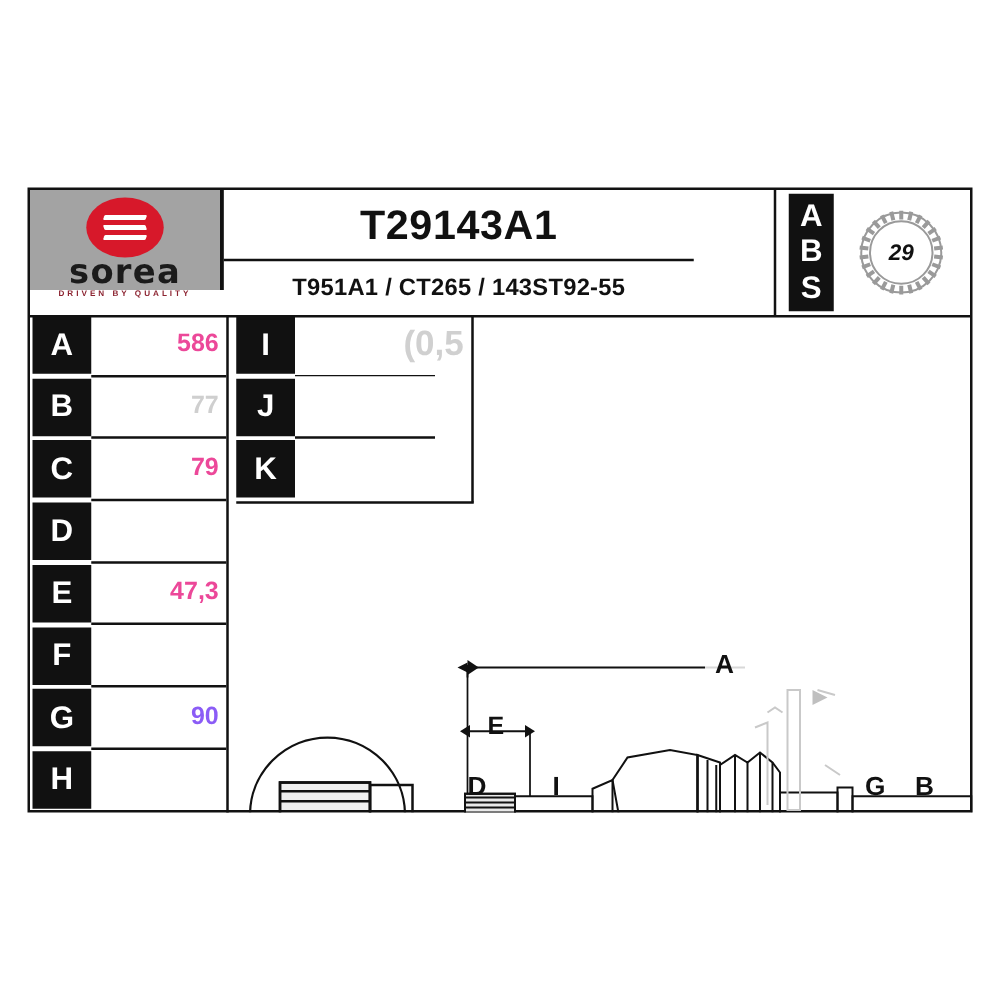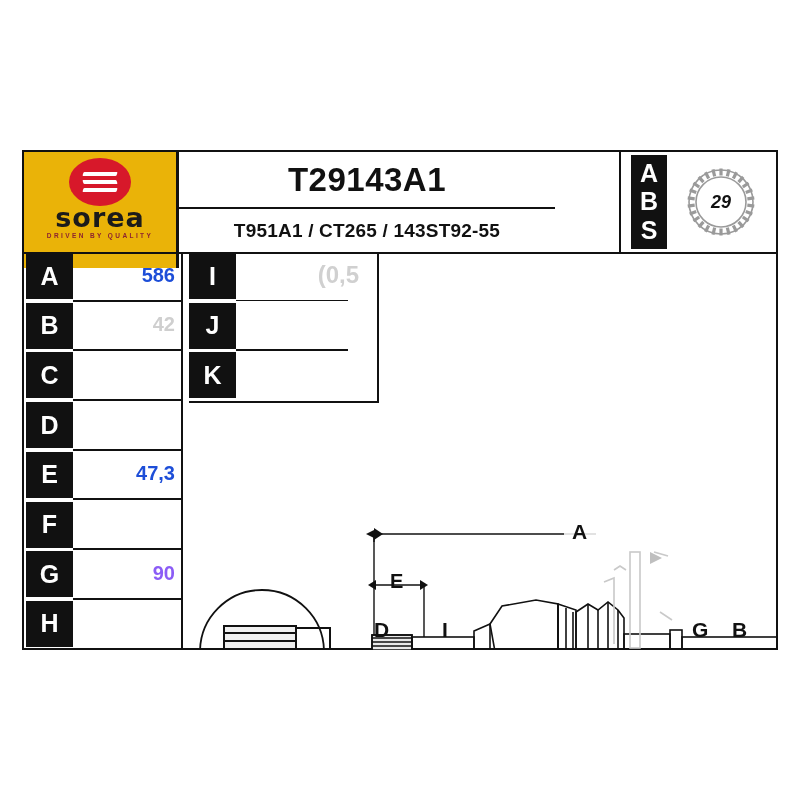--- a/index.html
+++ b/index.html
@@ -7,22 +7,22 @@
 
   #sheet{position:absolute;left:0;top:0;width:800px;height:800px;background:#fff;}
 
   
   .frame{position:absolute;left:22px;top:150px;width:756px;height:500px;
          border:2px solid #111;box-sizing:border-box;background:#fff;}
 
   
   .hdr{position:absolute;left:0;top:0;width:100%;height:100px;box-sizing:border-box;}
 
-  .logo-cell{position:absolute;left:0;top:0;width:155px;height:116px;
-             box-sizing:border-box;border-right:3px solid #111;background:#eab308;}
+  .logo-cell{position:absolute;left:0;top:0;width:155px;height:80px;
+             box-sizing:border-box;border-right:3px solid #111;background:#a3a3a3;}
   .logo-mark{position:absolute;left:50%;top:6px;transform:translateX(-50%);
              width:62px;height:48px;}
   .logo-ell{position:absolute;left:0;top:0;width:62px;height:48px;border-radius:50%;
             background:#d7182a;}
   .logo-s{position:absolute;left:14px;top:11px;width:34px;height:26px;}
   .logo-s i{position:absolute;left:0;background:#fff;display:block;height:4px;border-radius:1px;}
   .logo-s .b1{top:3px;width:34px;transform:skewX(-18deg);}
   .logo-s .b2{top:11px;width:34px;transform:skewX(18deg);}
   .logo-s .b3{top:19px;width:34px;transform:skewX(-18deg);}
   .logo-word{position:absolute;left:0;top:52px;width:100%;text-align:center;
@@ -54,32 +54,32 @@
   
   .tbl{position:absolute;left:0;top:100px;width:100%;height:398px;}
   .row{position:absolute;left:0;width:100%;height:49.7px;}
   .lt{position:absolute;left:2px;top:1px;width:47px;height:46px;background:#111;
       display:flex;align-items:center;justify-content:center;
       color:#fff;font-size:25px;font-weight:bold;}
   .rule{position:absolute;left:49px;top:47.5px;width:108px;height:2px;background:#111;}
   .val{position:absolute;left:49px;top:0;width:108px;height:46px;
        display:flex;align-items:center;justify-content:flex-end;
        padding-right:6px;box-sizing:border-box;
-       font-size:20px;font-weight:bold;color:#1d4ed8;}
+       font-size:20px;font-weight:bold;color:#ec4899;}
   .val.faint{color:#cfcfcf;}
   .val.faint2{color:#8b5cf6;}
 
   .col2{position:absolute;left:165px;top:100px;width:190px;height:150px;}
   .row2{position:absolute;left:0;width:100%;height:49.7px;}
   .lt2{position:absolute;left:0;top:1px;width:47px;height:46px;background:#111;
        display:flex;align-items:center;justify-content:center;
        color:#fff;font-size:25px;font-weight:bold;}
   .val2{position:absolute;left:50px;top:0;width:138px;height:46px;
-        display:flex;align-items:center;justify-content:flex-end;padding-right:18px;
-        box-sizing:border-box;font-size:24px;font-weight:bold;color:#d0d0d0;}
+        display:flex;align-items:center;justify-content:flex-end;padding-right:6px;
+        box-sizing:border-box;font-size:28px;font-weight:bold;color:#d0d0d0;}
   .sep2{position:absolute;left:47px;top:47.5px;width:112px;height:1.5px;background:#111;}
 
   
   .vdiv{position:absolute;background:#111;}
 
   
   .draw{position:absolute;left:160px;top:100px;width:594px;height:398px;overflow:hidden;}
   .lbl{position:absolute;font-size:21px;font-weight:bold;color:#111;}
   .lbl.dim{font-size:20px;}
 </style>
@@ -131,25 +131,26 @@
     <div class="vdiv" style="left:0;top:100px;width:100%;height:2px;"></div>
 
     <div class="tbl">
       <div class="row" style="top:0px">
         <div class="lt">A</div>
         <div class="val">586</div>
         <div class="rule"></div>
       </div>
       <div class="row" style="top:49.7px">
         <div class="lt">B</div>
-        <div class="val faint">42</div>
+        <div class="val faint">77</div>
         <div class="rule"></div>
       </div>
       <div class="row" style="top:99.4px">
         <div class="lt">C</div>
+        <div class="val">79</div>
         <div class="rule"></div>
       </div>
       <div class="row" style="top:149.1px">
         <div class="lt">D</div>
         <div class="rule"></div>
       </div>
       <div class="row" style="top:198.8px">
         <div class="lt">E</div>
         <div class="val">47,3</div>
         <div class="rule"></div>

